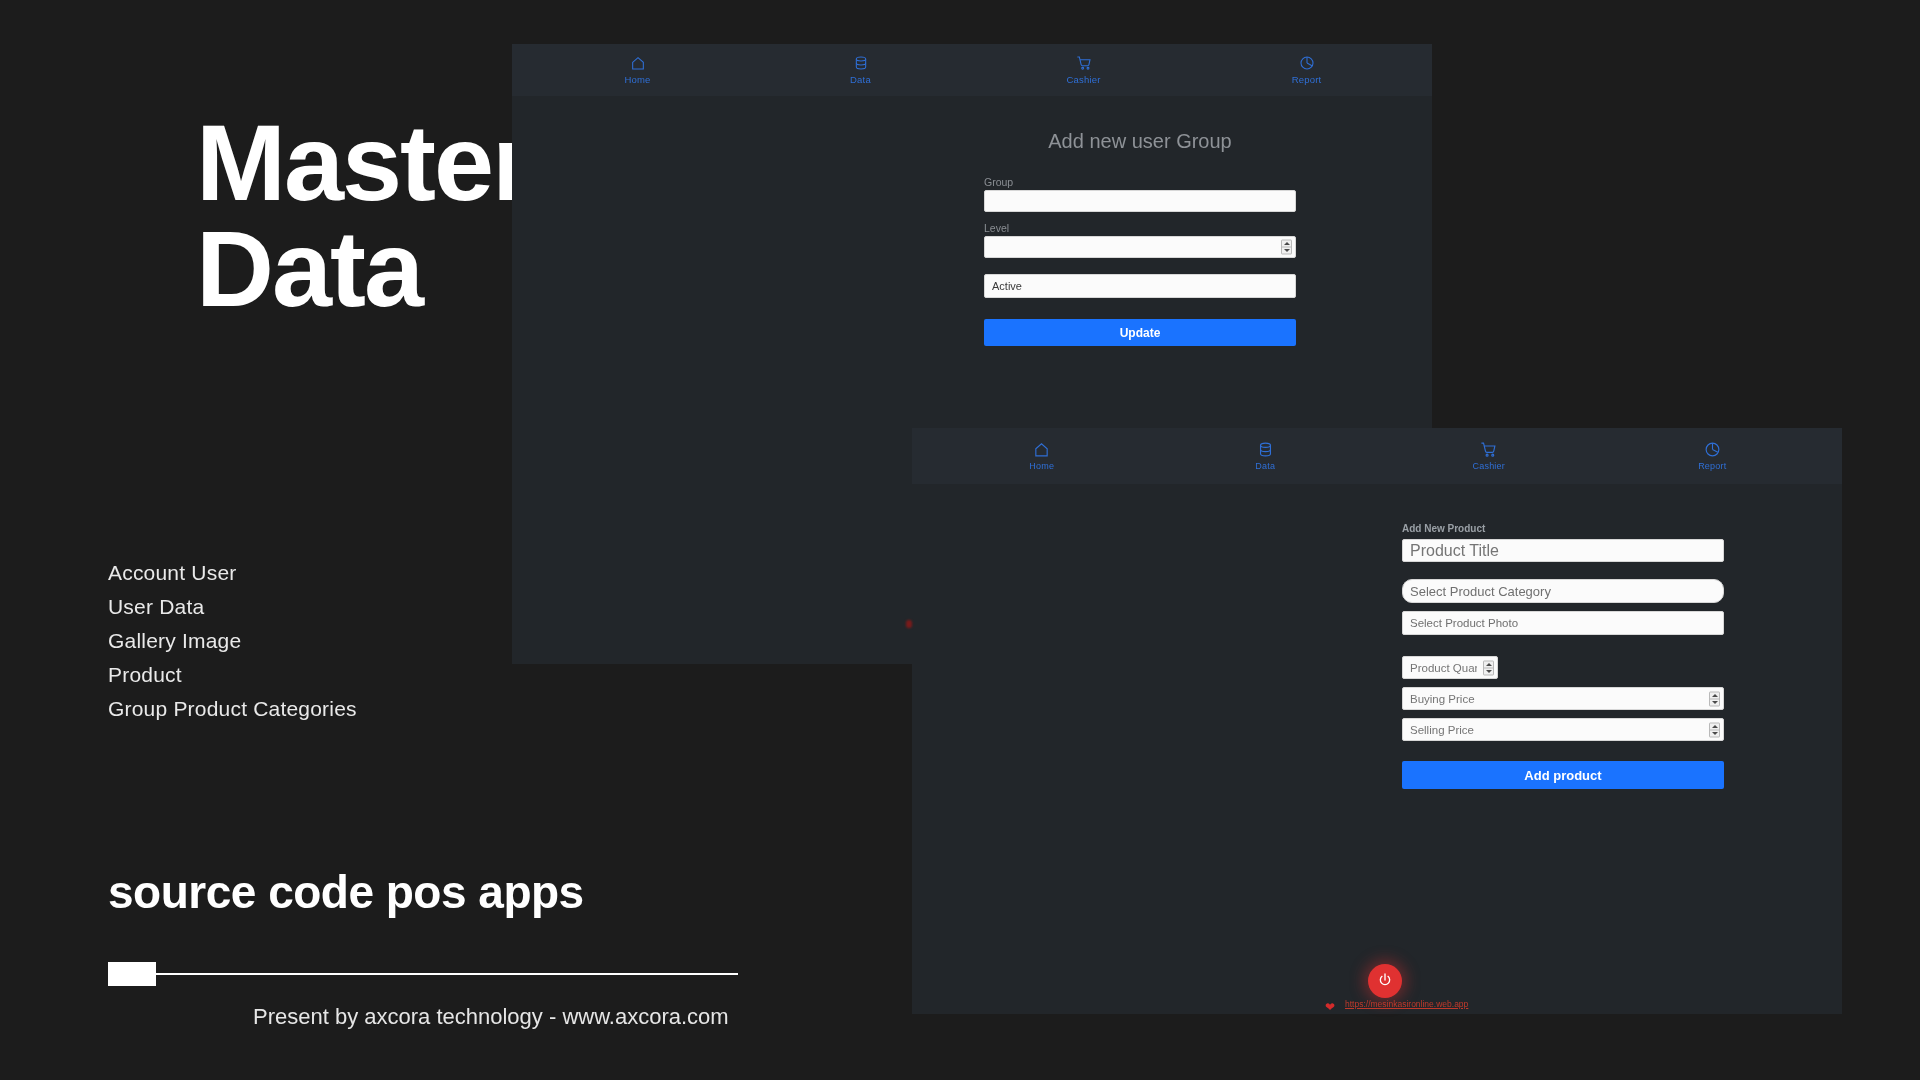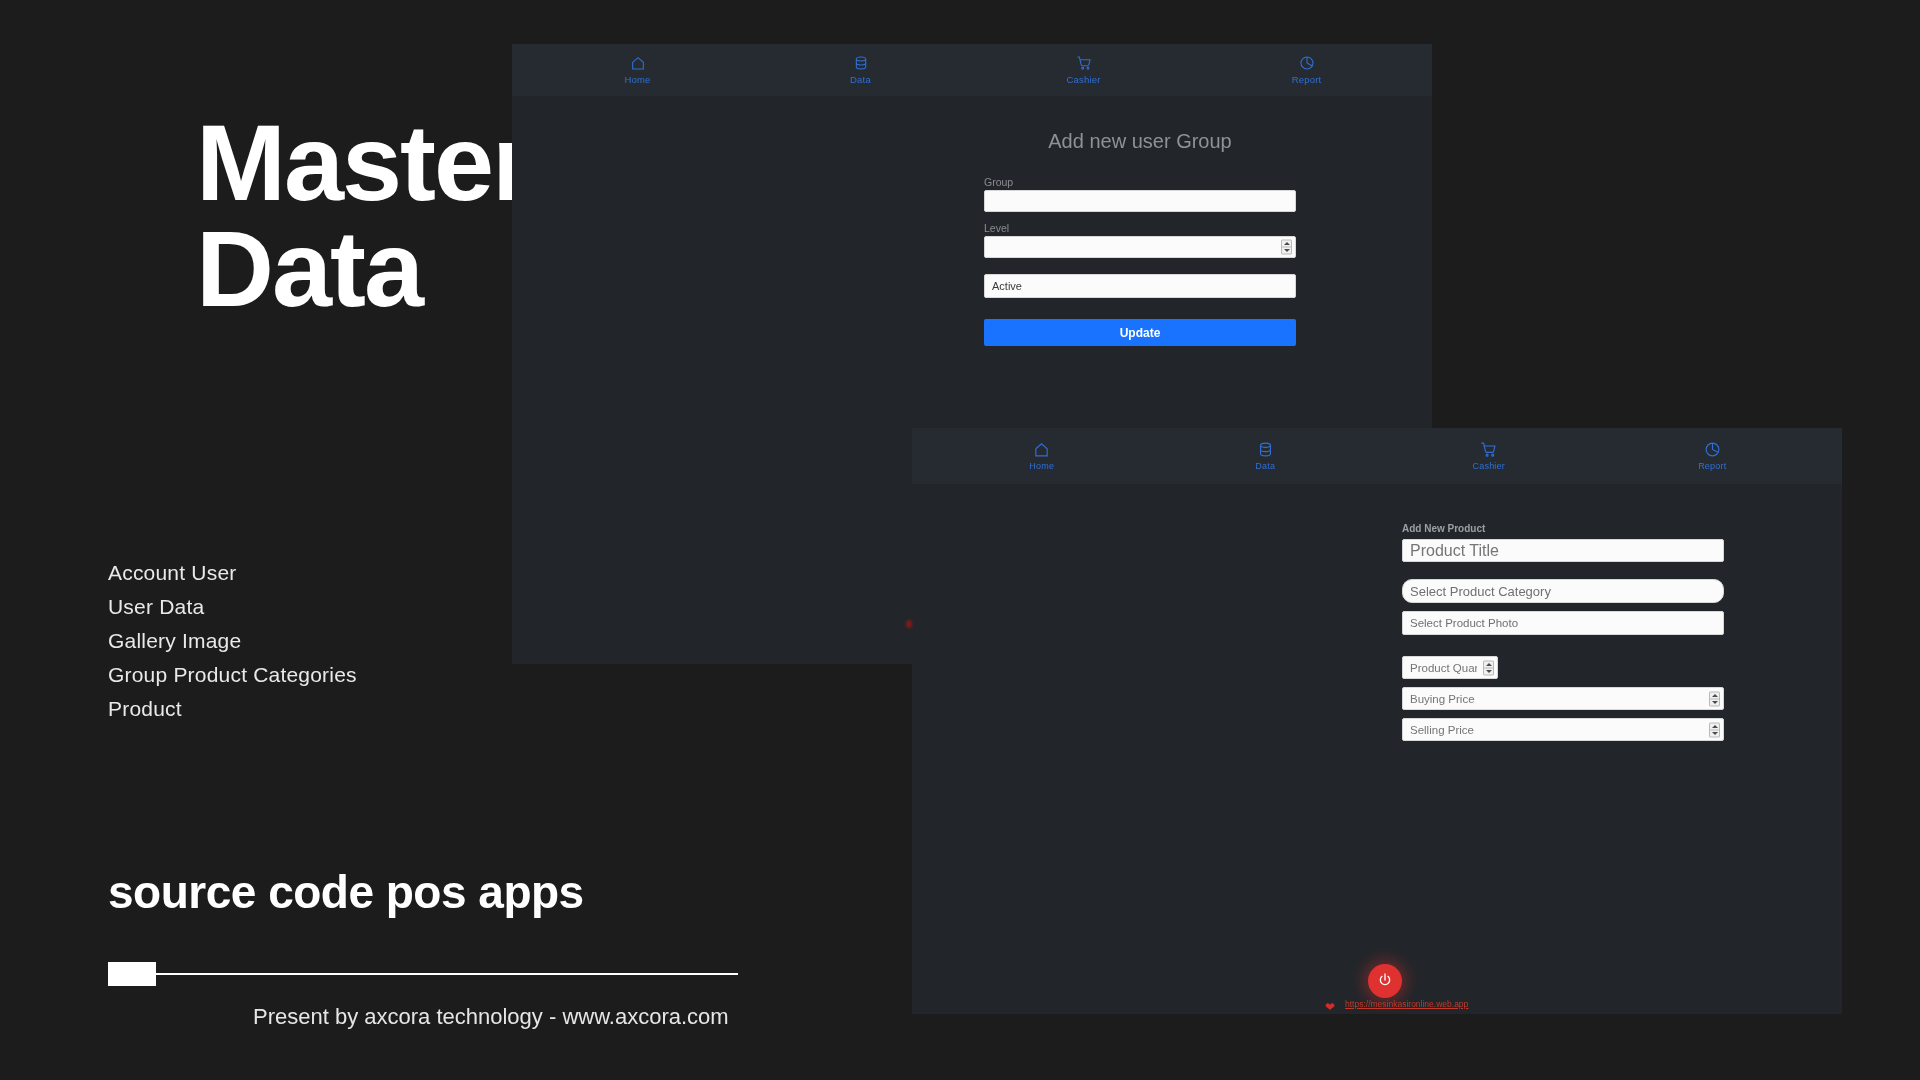--- a/index.html
+++ b/index.html
@@ -134,22 +134,22 @@
 
   <div class="hero-title">
     <span class="l1">Master</span>
     <span class="l2">Data</span>
   </div>
 
   <ul class="feature-list">
     <li>Account User</li>
     <li>User Data</li>
     <li>Gallery Image</li>
+    <li>Product</li>
     <li>Group Product Categories</li>
-    <li>Product</li>
   </ul>
 
   <div class="subhead">source code pos apps</div>
 
   <div class="progress-wrap">
     <div class="progress-track"></div>
     <div class="progress-knob"></div>
   </div>
 
   <div class="present-line">Present by axcora technology - www.axcora.com</div>
@@ -322,20 +322,21 @@
     <div class="num-wrap">
       <input class="txt-input" type="text" style="height: 23px; font-size: 11.5px;" placeholder="Selling Price">
       <span class="spinner">
           <i></i>
           <i></i>
         </span>
     </div>
 
     <div style="height:20px;"></div>
 
+    <button class="btn-primary" style="height:28px;font-size:13px;">Add product</button>
   </div>
 
   <button class="power-btn">
     <span>
       <svg width="16" height="16" viewBox="0 0 24 24" fill="none" stroke="#ffffff" stroke-width="2" stroke-linecap="round">
         <path d="M12 3 v9"></path>
         <path d="M7.5 6.5 a7 7 0 1 0 9 0"></path>
       </svg>
     </span>
   </button>

